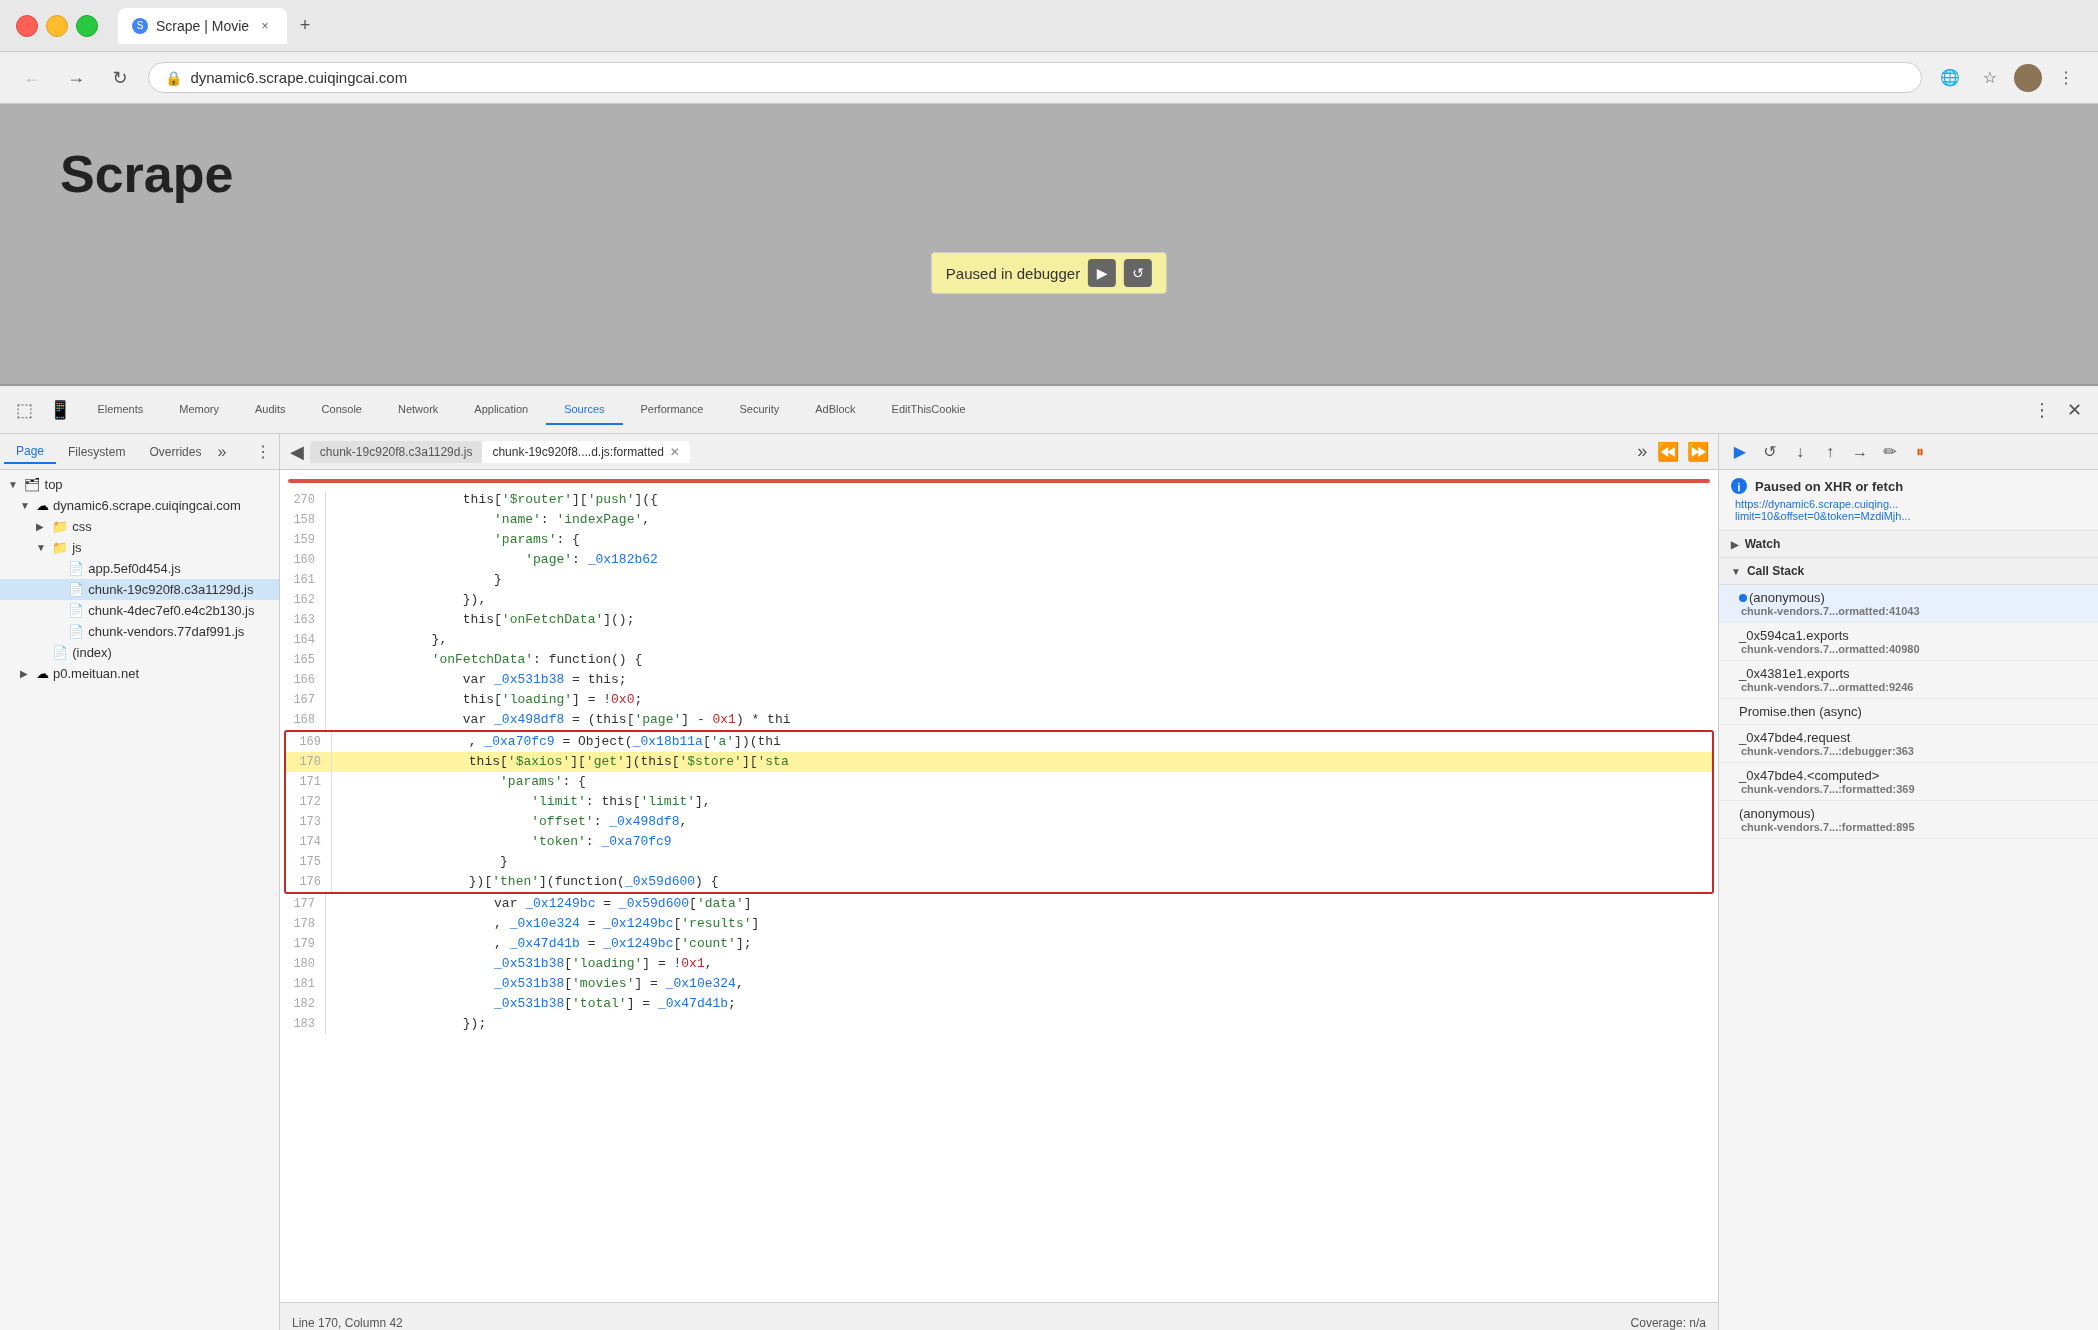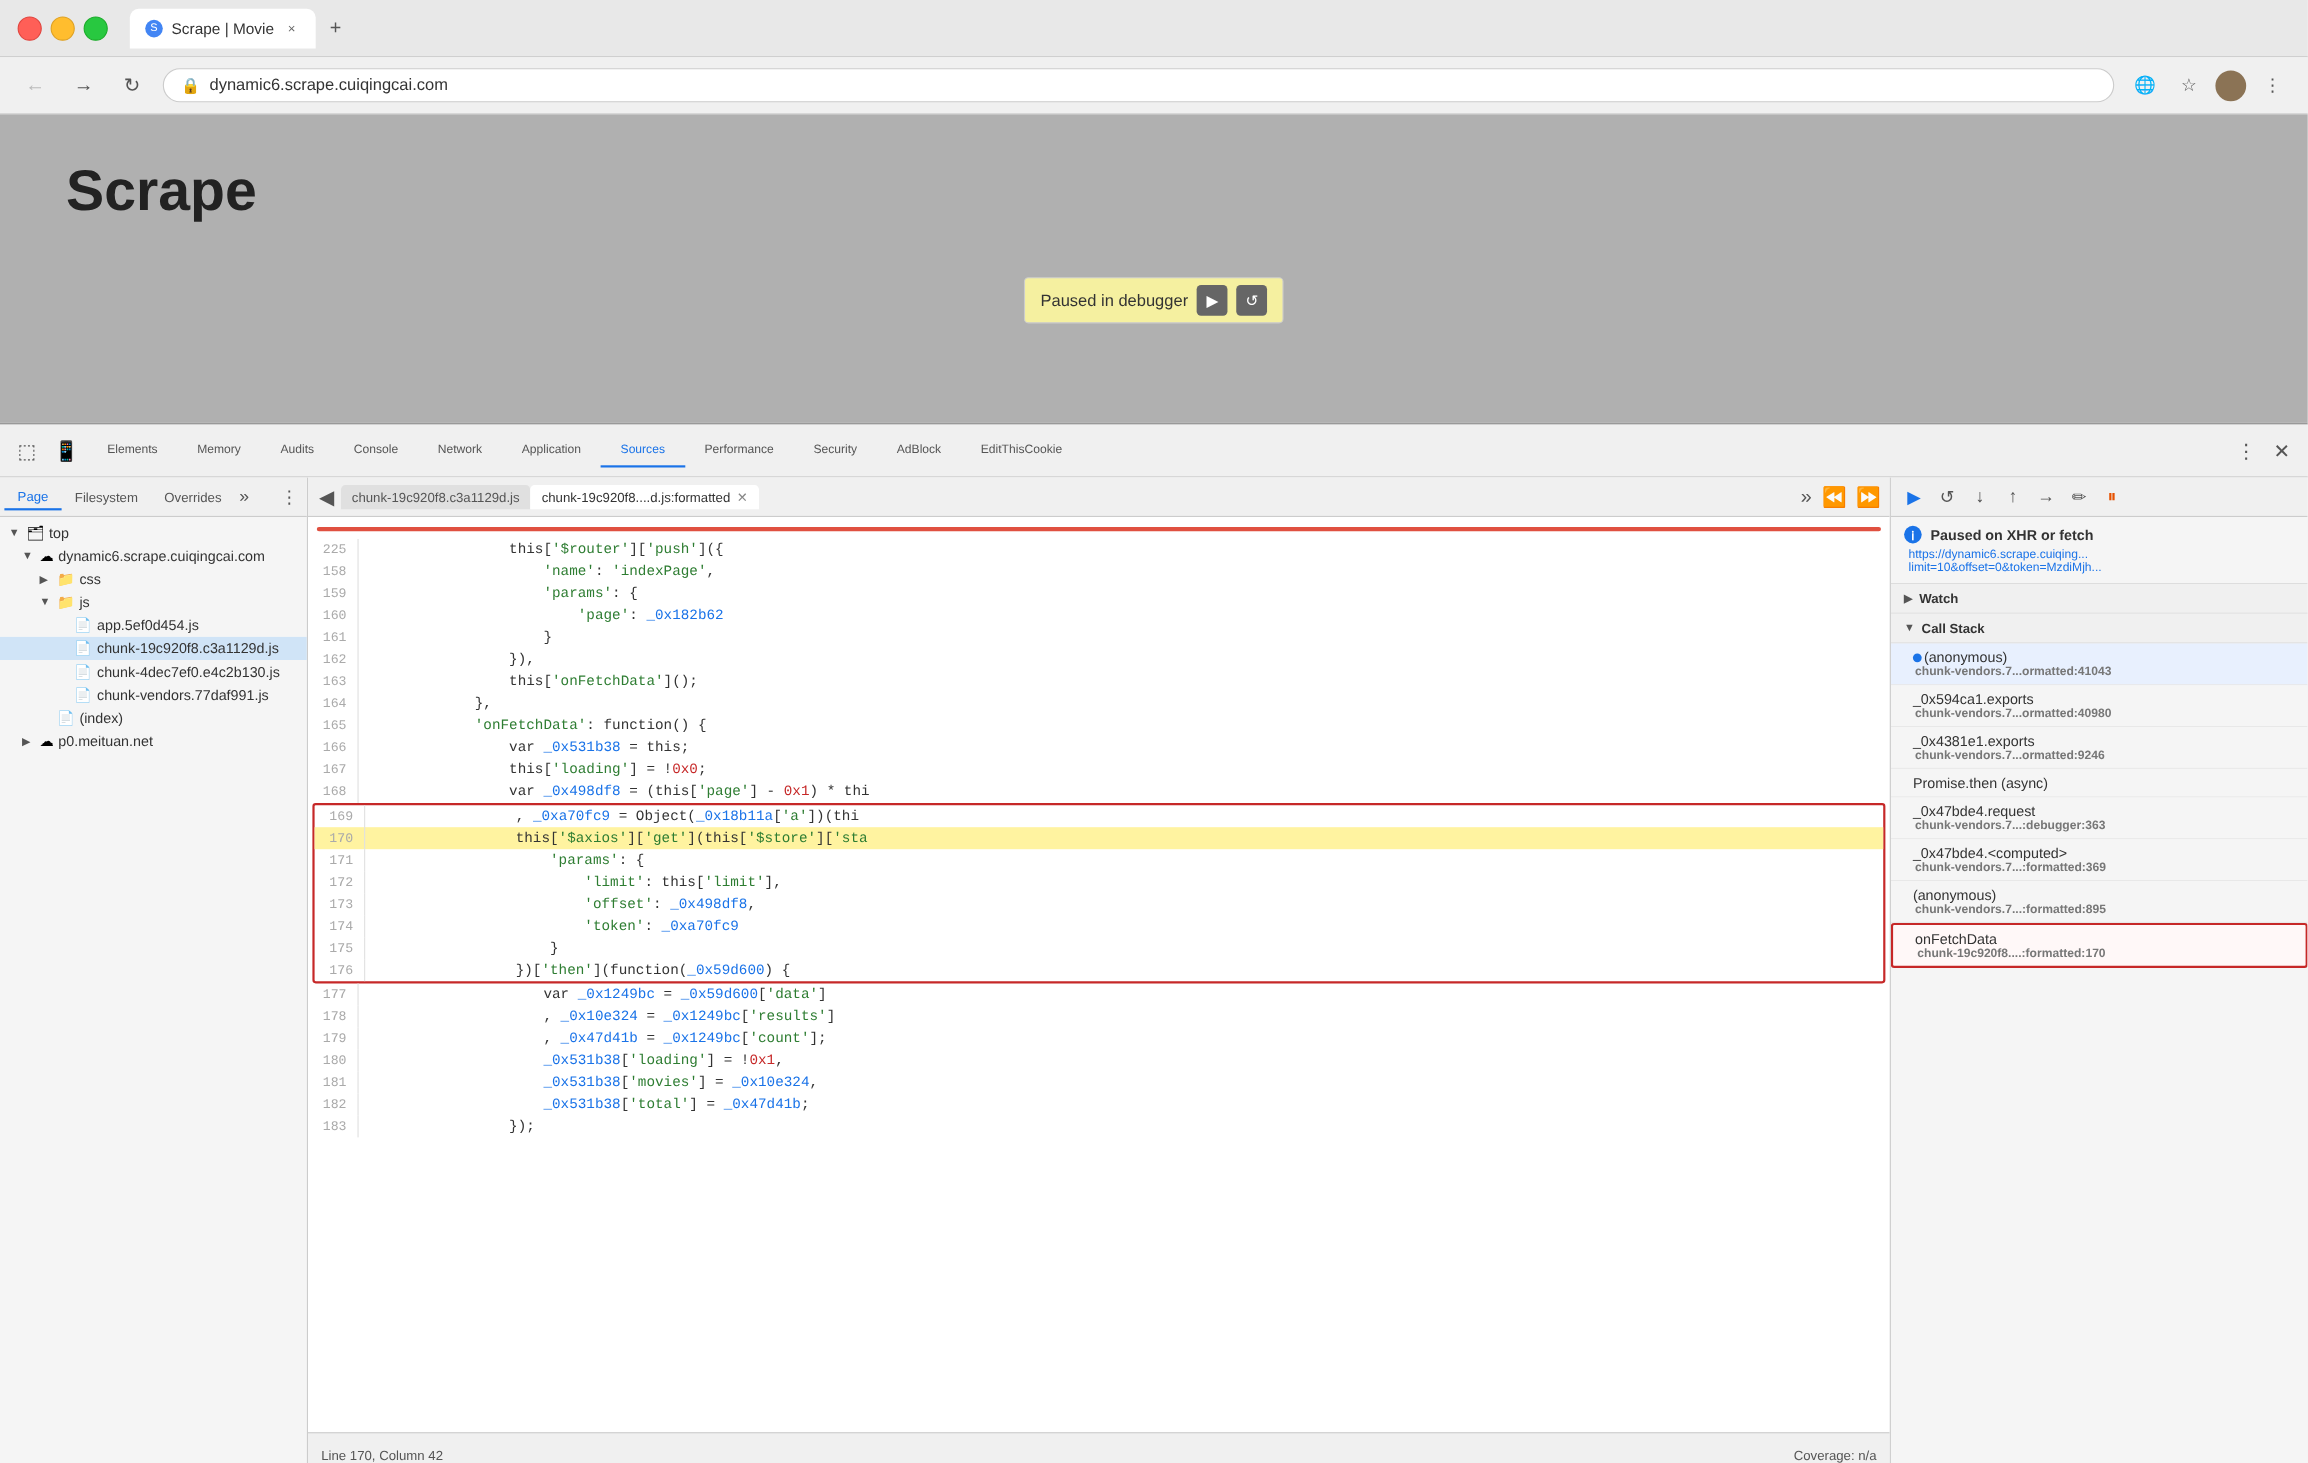--- a/index.html
+++ b/index.html
@@ -539,21 +539,21 @@
           <div class="editor-tab-nav">⏩</div>
         </div>
 
         <div class="code-area">
           <div style="border: 2px solid #e05040; margin: 0 8px; border-radius: 3px; display: inline-block; width: calc(100% - 16px);">
           
           </div>
 
           
           <div class="code-line">
-            <span class="line-num">225</span>
+            <span class="line-num">270</span>
             <span class="line-code"><span class="c-dark">                this[</span><span class="c-string">'$router'</span><span class="c-dark">][</span><span class="c-string">'push'</span><span class="c-dark">]({</span></span>
           </div>
           <div class="code-line">
             <span class="line-num">158</span>
             <span class="line-code"><span class="c-dark">                    </span><span class="c-string">'name'</span><span class="c-dark">: </span><span class="c-string">'indexPage'</span><span class="c-dark">,</span></span>
           </div>
           <div class="code-line">
             <span class="line-num">159</span>
             <span class="line-code"><span class="c-dark">                    </span><span class="c-string">'params'</span><span class="c-dark">: {</span></span>
           </div>
@@ -730,24 +730,20 @@
           <div class="callstack-item">
             <div class="callstack-name">_0x47bde4.&lt;computed&gt;</div>
             <div class="callstack-file">chunk-vendors.7...:formatted:369</div>
           </div>
 
           <div class="callstack-item">
             <div class="callstack-name">(anonymous)</div>
             <div class="callstack-file">chunk-vendors.7...:formatted:895</div>
           </div>
 
-          <div class="callstack-item" style="border: 2px solid #c62828; border-radius: 3px; background: #fff8f8;">
-            <div class="callstack-name">onFetchData</div>
-            <div class="callstack-file">chunk-19c920f8....:formatted:170</div>
-          </div>
 
         </div>
       </div>
 
     </div>
   </div>
 
 </div>
 
 </body></html>

